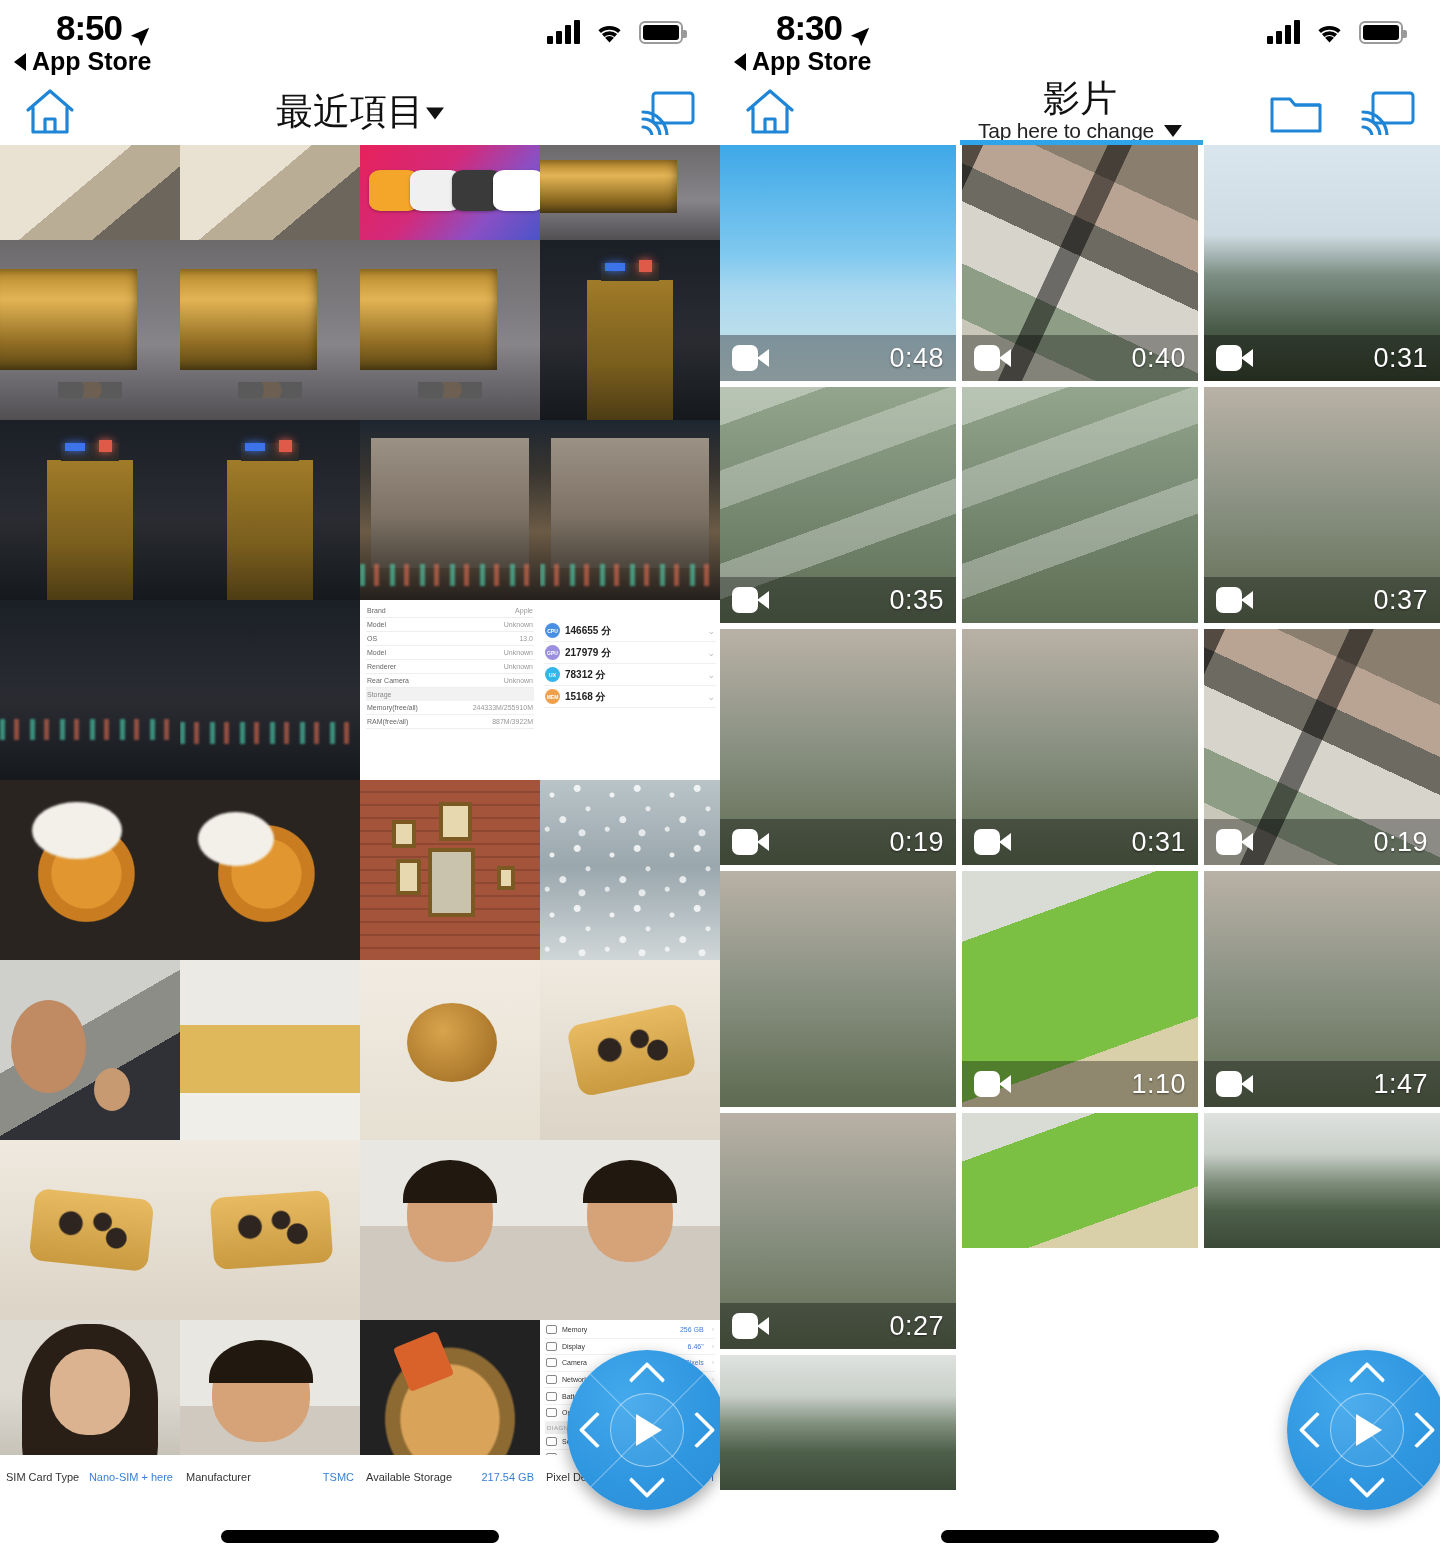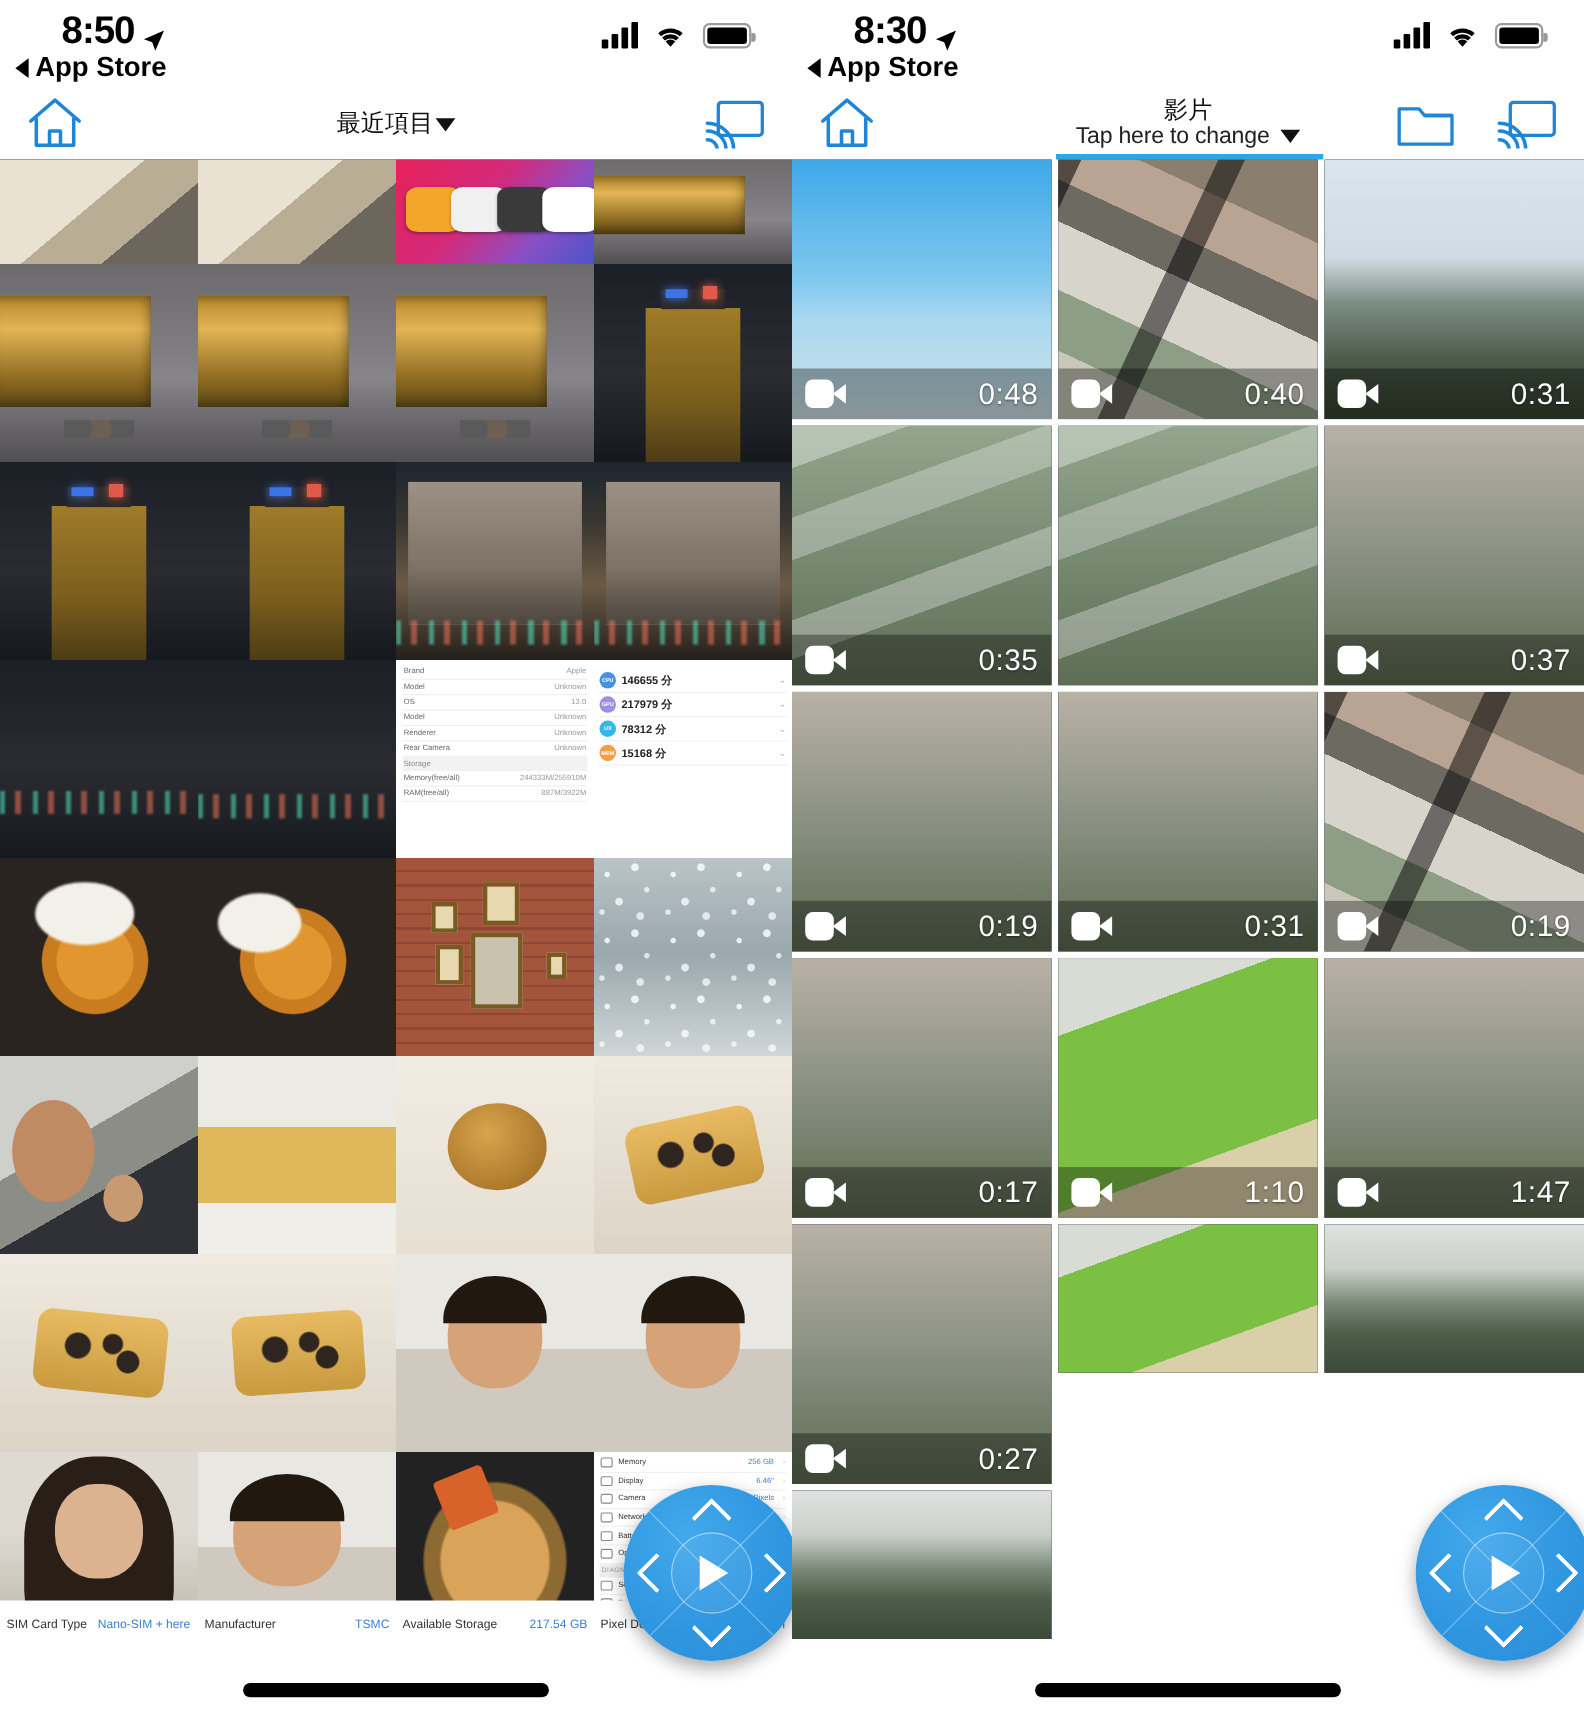--- a/index.html
+++ b/index.html
@@ -45,21 +45,21 @@
   
   .navbar { position: relative; height: 67px; background: #fff; }
   .nav-icon { position: absolute; top: 50%; transform: translateY(-50%); cursor: pointer; }
   .nav-home { left: 22px; width: 56px; height: 52px; }
   .nav-cast { right: 24px; width: 56px; height: 46px; }
   .nav-folder { right: 116px; width: 56px; height: 46px; }
   .nav-title-wrap {
     position: absolute; left: 0; right: 0; top: 50%; transform: translateY(-50%);
     display: flex; flex-direction: column; align-items: center; justify-content: center;
   }
-  .nav-title { font-size: 22px; font-weight: 500; color: #111; display: flex; align-items: center; gap: 2px; line-height: 1.05; }
+  .nav-title { font-size: 37px; font-weight: 500; color: #111; display: flex; align-items: center; gap: 2px; line-height: 1.05; }
   .caret-sm { width: 0; height: 0; border-left: 9px solid transparent; border-right: 9px solid transparent; border-top: 12px solid #111; margin-top: 4px; }
   .nav-sub { font-size: 21px; color: #222; display: flex; align-items: center; gap: 10px; margin-top: 1px; letter-spacing: -0.2px; }
   .caret-sub { width: 0; height: 0; border-left: 9px solid transparent; border-right: 9px solid transparent; border-top: 12px solid #111; }
   .title-underline { position: absolute; left: 240px; width: 243px; bottom: 0; height: 5px; background: #2fa4e8; }
 
   
   .grid-left { position: relative; width: 720px; display: grid; grid-template-columns: repeat(4, 180px); }
   .cell { position: relative; width: 180px; overflow: hidden; background: #1a1a1a; }
 
   .grid-right { position: relative; width: 720px; display: grid; grid-template-columns: repeat(3, 236px); gap: 6px 6px; padding: 0 0 0 0; }
@@ -151,21 +151,21 @@
   .woman .face2 { position: absolute; left: 28%; top: 16%; width: 44%; height: 48%; border-radius: 46%; background: #dbb391; }
   .donburi { background: radial-gradient(ellipse at 50% 55%, #d9a359 0 38%, #8e6a33 40% 50%, #222 52% 100%); }
   .veg { position: absolute; left: 22%; top: 10%; width: 26%; height: 26%; background: #d9622b; border-radius: 4px; transform: rotate(-22deg); }
 
   
   .bm { background: #fff; }
   .bm-rows { position: absolute; inset: 0; padding: 4px 6px; font-size: 7px; color: #666; }
   .bm-row { display: flex; justify-content: space-between; border-bottom: 1px solid #eee; padding: 3px 1px; }
   .bm-row .v { color: #999; }
   .bm-sec { background: #f2f2f2; color: #888; padding: 3px 1px; font-size: 7px; }
-  .bm-scores { position: absolute; inset: 0; background: #fff; padding: 8px 4px; }
+  .bm-scores { position: absolute; inset: 0; background: #fff; padding: 20px 4px; }
   .bm-score { display: flex; align-items: center; gap: 5px; padding: 3px 1px; border-bottom: 1px solid #f0f0f0; }
   .bm-dot { width: 15px; height: 15px; border-radius: 50%; color: #fff; font-size: 5px; display: flex; align-items: center; justify-content: center; font-weight: 700; flex: none; }
   .bm-val { font-size: 10px; color: #222; font-weight: 700; }
   .bm-chev { margin-left: auto; color: #bbb; font-size: 9px; }
   .spec-rows { position: absolute; inset: 0; background: #fff; padding: 2px 5px; }
   .spec-row { display: flex; align-items: center; gap: 5px; padding: 3.3px 1px; border-bottom: 1px solid #f0f0f0; font-size: 7px; color: #333; }
   .spec-ico { width: 11px; height: 9px; border: 1px solid #888; border-radius: 2px; flex: none; }
   .spec-val { margin-left: auto; color: #3b7fd4; font-size: 7px; }
   .spec-arrow { color: #ccc; font-size: 7px; margin-left: 3px; }
   .spec-sec { background: #eee; color: #999; font-size: 6px; padding: 3px 2px; letter-spacing: .5px; }
@@ -694,27 +694,20 @@
         <div class="vbar">
           <span class="vcam">
               <span class="body"></span>
               <span class="tri"></span>
             </span>
           <span class="vdur">0:19</span>
         </div>
       </div>
       <div class="vcell" style="height:236px">
         <div class="ph town"></div>
-        <div class="vbar">
-          <span class="vcam">
-              <span class="body"></span>
-              <span class="tri"></span>
-            </span>
-          <span class="vdur">0:17</span>
-        </div>
       </div>
       <div class="vcell" style="height:236px">
         <div class="ph green-turf"></div>
         <div class="vbar">
           <span class="vcam">
               <span class="body"></span>
               <span class="tri"></span>
             </span>
           <span class="vdur">1:10</span>
         </div>

